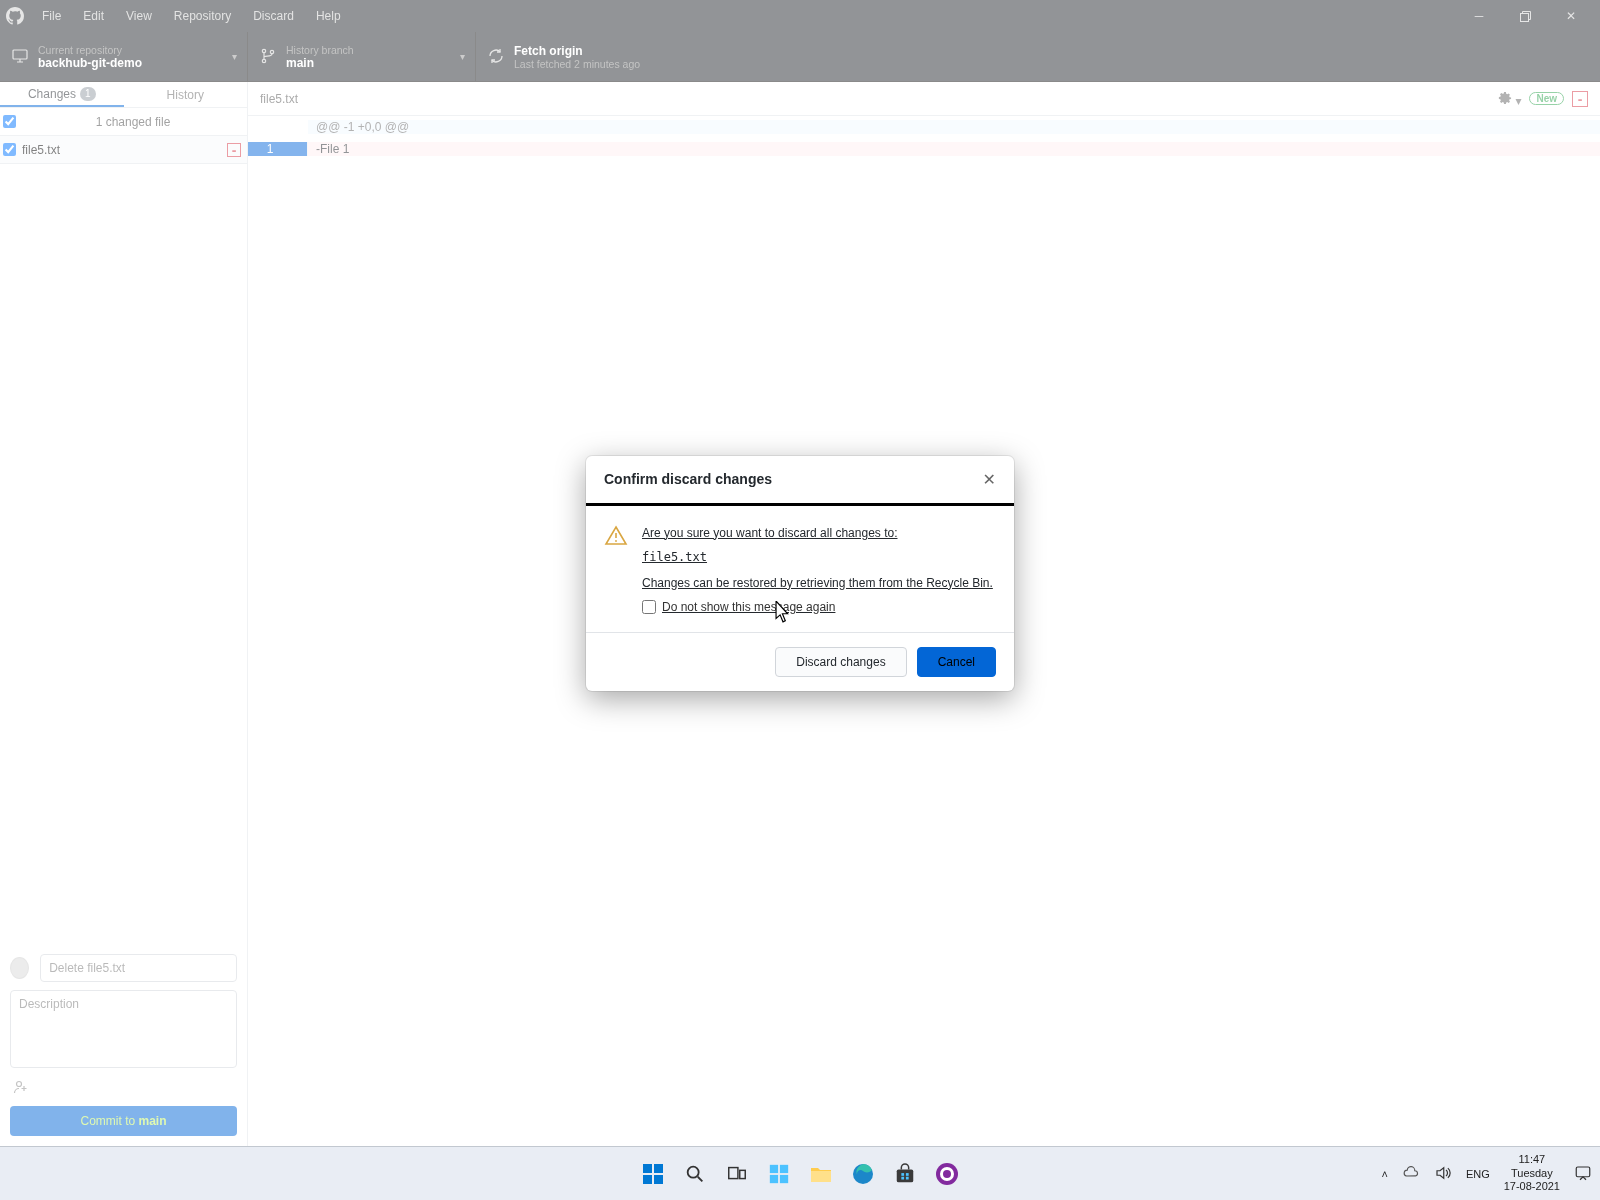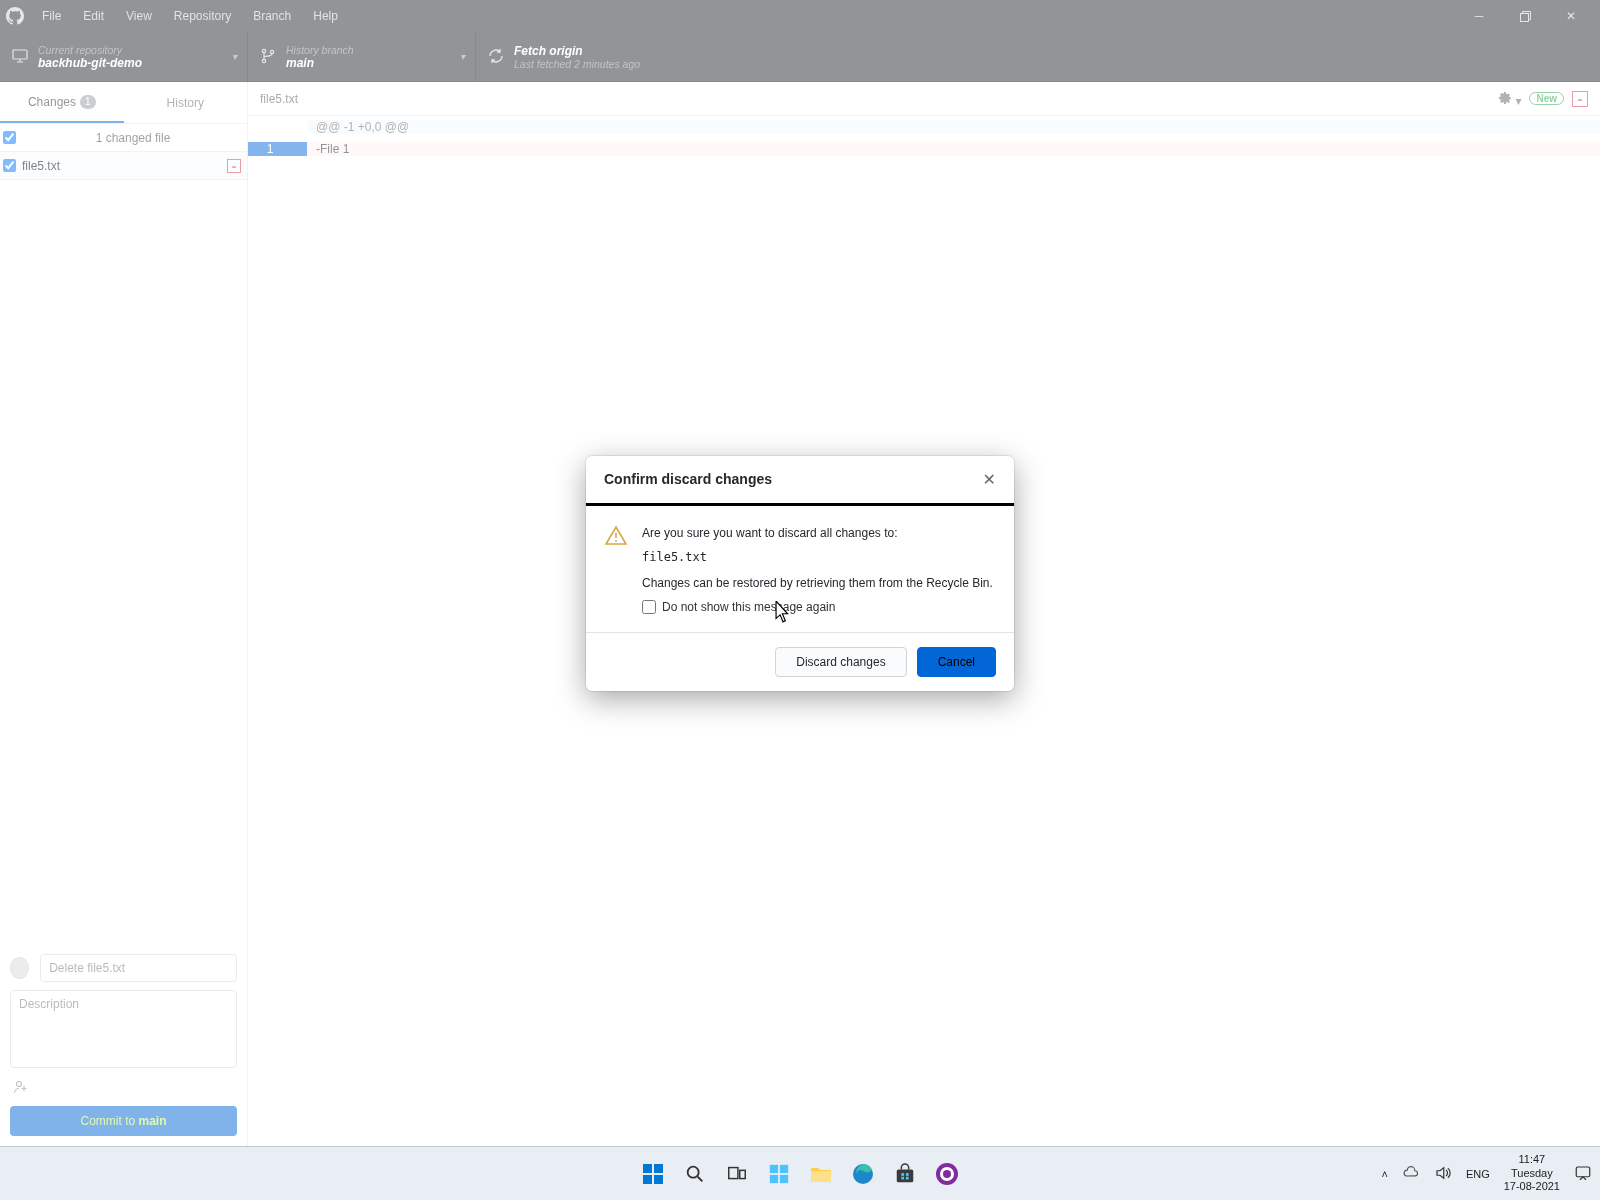--- a/index.html
+++ b/index.html
@@ -7,33 +7,33 @@
 
 .app { width: 1600px; height: 1146px; background: #24292e; display: flex; flex-direction: column; position: relative; }
 
 .titlebar { height: 28px; background: #24292e; display: flex; align-items: center; padding: 16px 6px; color: #c8c8c8; font-size: 12px; }
 .titlebar .logo { width: 18px; height: 18px; margin-right: 8px; display:flex; }
 .titlebar .menus { display: flex; gap: 2px; }
 .titlebar .menus span { padding: 4px 10px; cursor: default; }
 .titlebar .winbtns { margin-left: auto; display: flex; gap: 0; }
 .titlebar .winbtns div { width: 46px; height: 28px; display:flex; align-items:center; justify-content:center; color:#ccc; }
 
-.toolbar { height: 50px; background: #24292e; border-bottom: 1px solid #141414; display: flex; font-style: italic; }
+.toolbar { height: 50px; background: #24292e; border-bottom: 1px solid #141414; display: flex; }
 .tool-item { border-right: 1px solid #141414; display:flex; align-items:center; padding: 0 12px; color:#bbb; font-size:11px; position:relative; }
 .tool-item.repo { width: 248px; }
 .tool-item.branch { width: 228px; }
 .tool-item .lbl { font-size: 10.5px; color:#8a8a8a; }
 .tool-item .val { font-size: 12px; color:#fff; font-weight:600; }
 .tool-item .icon { margin-right:10px; color:#ccc; }
 .tool-item .chev { position:absolute; right:10px; color:#999; font-size:10px; }
 
 .body { flex:1; display:flex; background:#fff; min-height:0; }
 
 .sidebar { width: 248px; background:#fff; border-right:1px solid #e1e4e8; display:flex; flex-direction:column; }
-.side-tabs { height: 42px; display:flex; border-bottom:1px solid #e1e4e8; }
+.side-tabs { height: 26px; display:flex; border-bottom:1px solid #e1e4e8; }
 .side-tabs .tab { flex:1; display:flex; align-items:center; justify-content:center; font-size:12px; color:#666; }
 .side-tabs .tab.active { border-bottom: 2px solid #0366d6; color:#24292e; }
 .side-tabs .badge { background:#959da5; color:#fff; border-radius:8px; font-size:10px; padding:0 5px; margin-left:4px; line-height:14px; }
 
 .changed-header { height: 28px; border-bottom:1px solid #e1e4e8; display:flex; align-items:center; font-size:12px; color:#444; }
 .changed-header input { margin:0 3px 0 3px; }
 .changed-header span { flex:1; text-align:center; }
 
 .file-row { height:28px; display:flex; align-items:center; font-size:12px; background:#f6f8fa; border-bottom:1px solid #e1e4e8; padding-right:6px; }
 .file-row input { margin:0 6px 0 3px; }
@@ -65,21 +65,21 @@
 .diff-del .gut .g2 { color:#fff; }
 .diff-del .code { background:#ffeef0; color:#24292e; flex:1; padding-left:8px; }
 .code { flex:1; padding-left:8px; white-space:pre; }
 
 .overlay { position:absolute; inset:0; background:rgba(255,255,255,0.5); display:flex; align-items:center; justify-content:center; }
 
 .dialog { width:428px; background:#fff; border-radius:6px; box-shadow:0 8px 30px rgba(0,0,0,0.35), 0 0 0 1px rgba(0,0,0,0.08); overflow:hidden; }
 .dlg-head { display:flex; align-items:center; padding:14px 18px; border-bottom:3px solid #000000; }
 .dlg-head h3 { font-size:14px; font-weight:600; color:#24292e; }
 .dlg-head .x { margin-left:auto; color:#666; font-size:16px; cursor:default; }
-.dlg-body { padding:18px 18px 18px 18px; display:flex; gap:14px; font-size:12px; color:#24292e; }
+.dlg-body { padding:18px 18px 18px 18px; display:flex; gap:14px; font-size:12px; color:#24292e;text-decoration:underline; }
 .warn-icon { width:24px; flex-shrink:0; }
 .dlg-body p { margin-bottom:8px; line-height:1.5; }
 .dlg-body code { font-family:Consolas,monospace; font-size:12px; display:block; margin-bottom:10px; }
 .dlg-check { display:flex; align-items:center; gap:6px; margin-top:8px; font-size:12px; color:#333; }
 .dlg-check input { width:14px; height:14px; }
 .dlg-foot { padding:14px 18px; border-top:1px solid #e1e4e8; display:flex; justify-content:flex-end; gap:10px; }
 .dlg-foot button { font-size:12px; padding:7px 20px; border-radius:4px; border:1px solid #d1d5da; background:#fafbfc; color:#24292e; }
 .dlg-foot button.primary { background:#0366d6; border-color:#0366d6; color:#000000; }
 
 .cursor { position:absolute; width:16px; height:22px; pointer-events:none; }
@@ -99,21 +99,21 @@
     <span class="logo">
       <svg viewBox="0 0 16 16" width="18" height="18" fill="#ccc">
           <path d="M8 0C3.58 0 0 3.58 0 8c0 3.54 2.29 6.53 5.47 7.59.4.07.55-.17.55-.38 0-.19-.01-.82-.01-1.49-2.01.37-2.53-.49-2.69-.94-.09-.23-.48-.94-.82-1.13-.28-.15-.68-.52-.01-.53.63-.01 1.08.58 1.23.82.72 1.21 1.87.87 2.33.66.07-.52.28-.87.51-1.07-1.78-.2-3.64-.89-3.64-3.95 0-.87.31-1.59.82-2.15-.08-.2-.36-1.02.08-2.12 0 0 .67-.21 2.2.82A7.57 7.57 0 0 1 8 3.88c.68 0 1.36.09 2 .27 1.53-1.04 2.2-.82 2.2-.82.44 1.1.16 1.92.08 2.12.51.56.82 1.27.82 2.15 0 3.07-1.87 3.75-3.65 3.95.29.25.54.73.54 1.48 0 1.07-.01 1.93-.01 2.2 0 .21.15.46.55.38A8.01 8.01 0 0 0 16 8c0-4.42-3.58-8-8-8z"></path>
         </svg>
     </span>
     <div class="menus">
       <span>File</span>
       <span>Edit</span>
       <span>View</span>
       <span>Repository</span>
-      <span>Branch</span>
+      <span>Discard</span>
       <span>Help</span>
     </div>
     <div class="winbtns">
       <div>─</div>
       <div>
           <svg width="11" height="11" viewBox="0 0 11 11" fill="none" stroke="#ccc">
             <rect x="0.5" y="2.5" width="8" height="8"></rect>
             <path d="M2.5 2.5 V0.5 H10.5 V8.5 H8.5"></path>
           </svg>
         </div>

